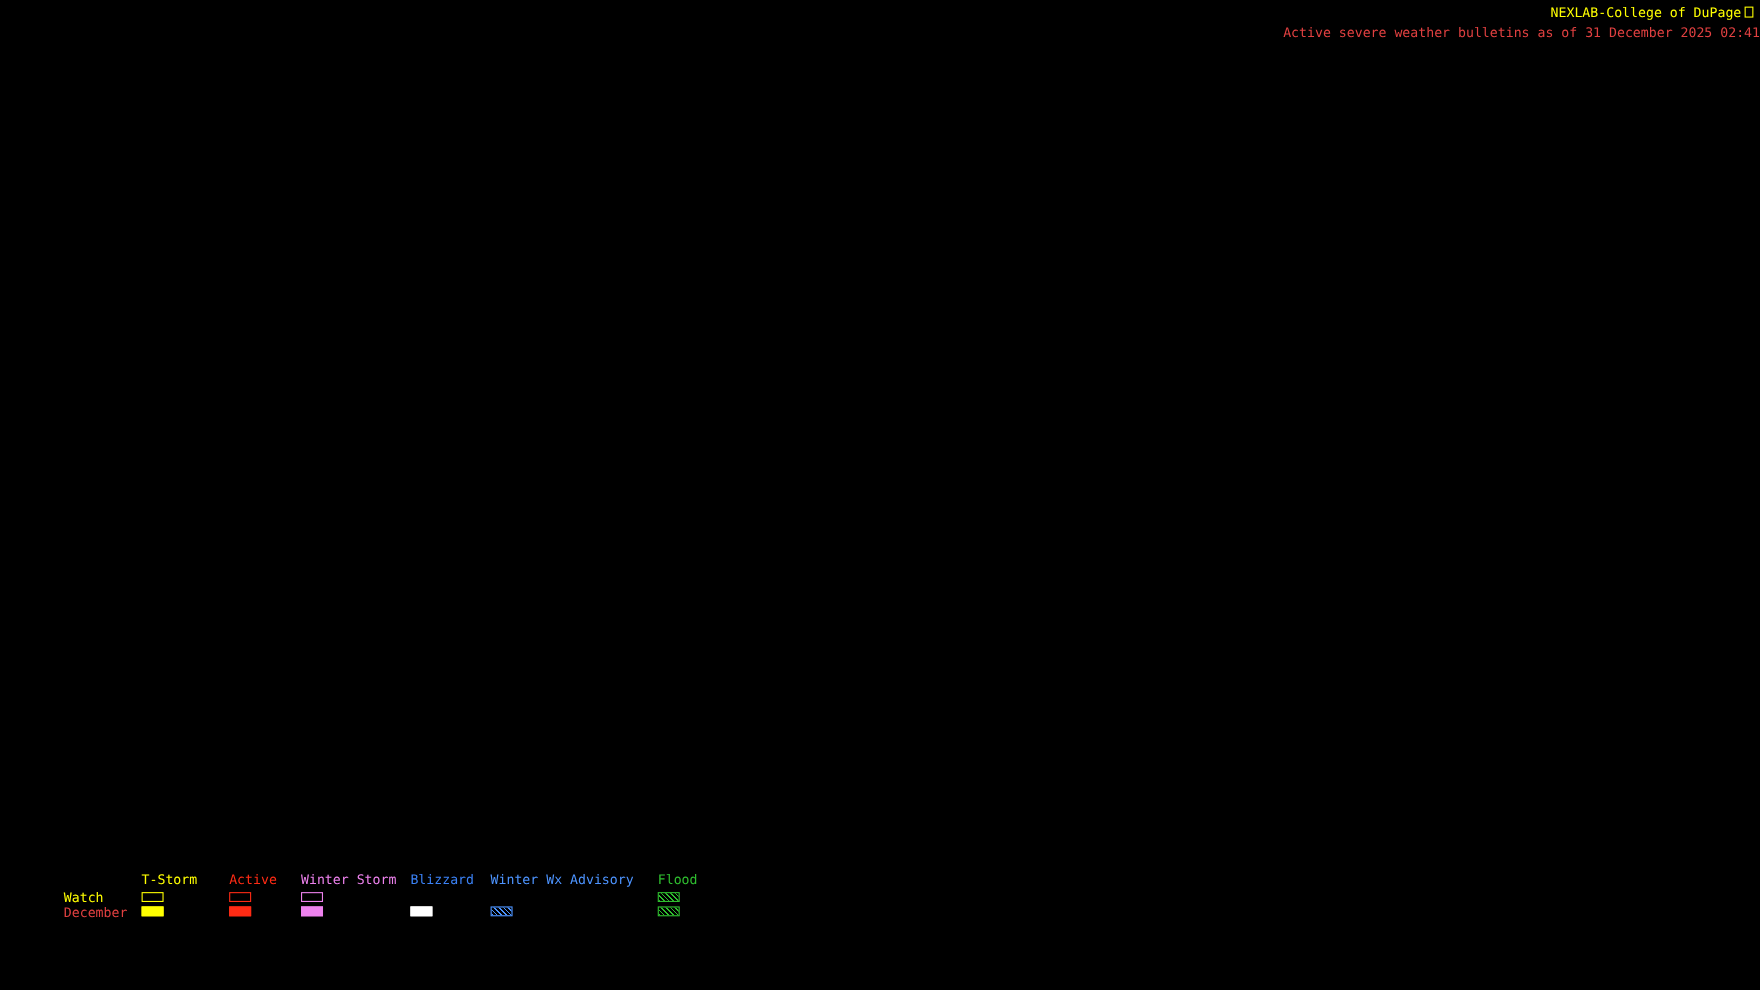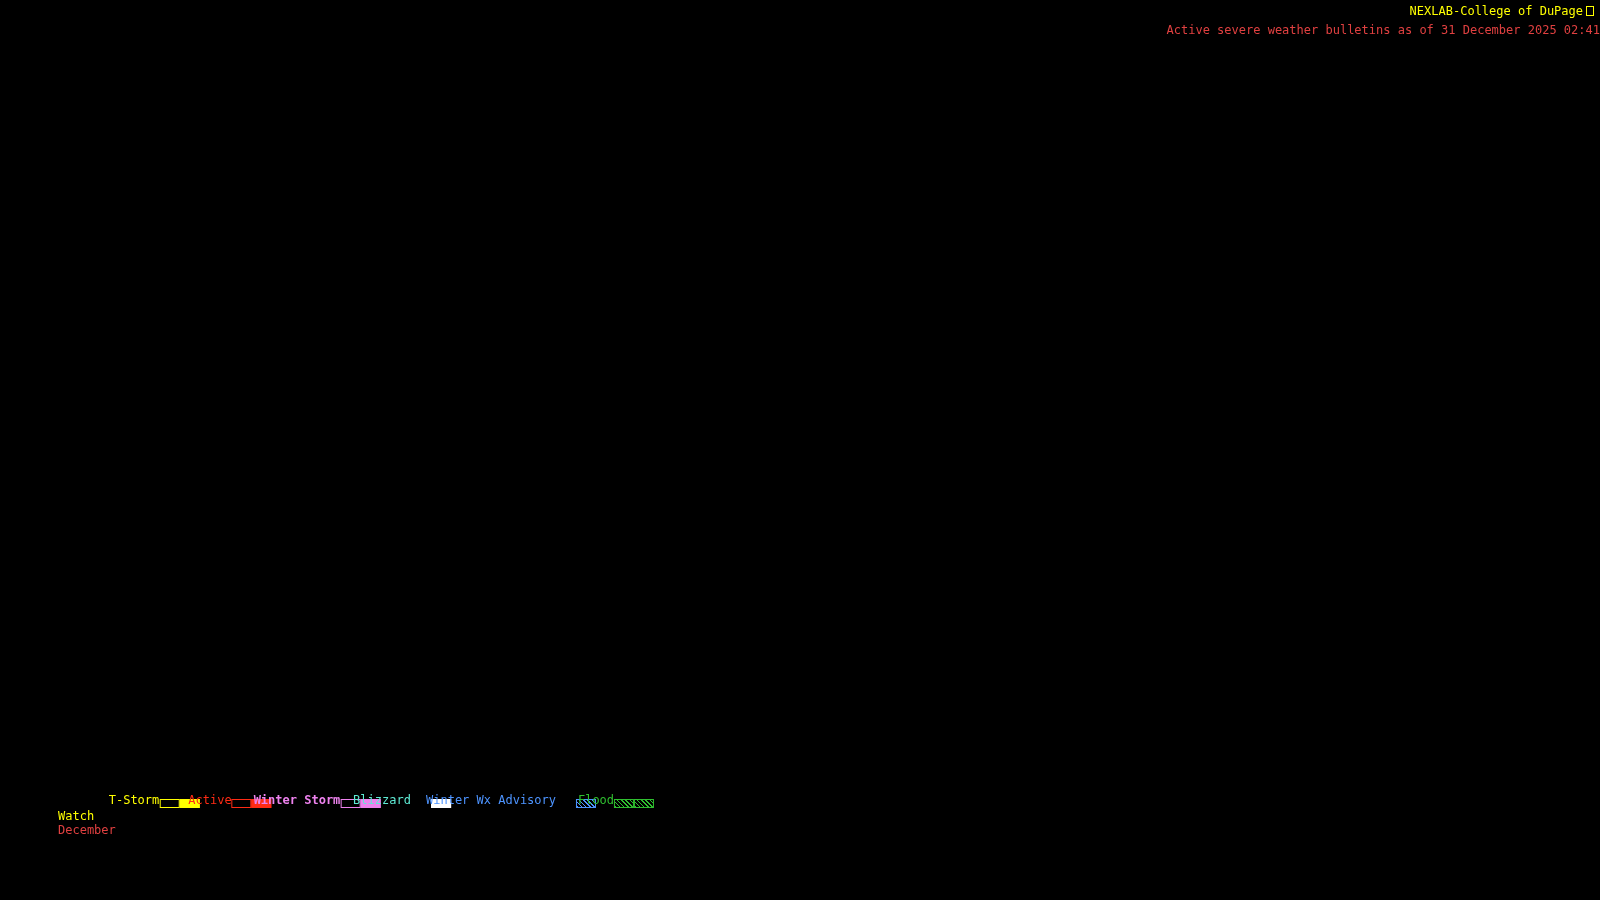--- a/index.html
+++ b/index.html
@@ -54,22 +54,22 @@
     white-space: nowrap;
     text-align: right;
   }
   .row-label.watch { top: 16px; }
   .row-label.warning { top: 30px; }
   .legend-col {
     position: absolute;
     top: 0;
     transform: translateX(-50%);
     display: flex;
-    flex-direction: row;
-    align-items: flex-end;
+    flex-direction: column;
+    align-items: flex-start;
   }
   .col-header {
     line-height: 15px;
     white-space: nowrap;
   }
   .swatch {
     width: 20px;
     height: 9px;
     margin-top: 3px;
   }
@@ -114,27 +114,27 @@
       <span class="swatch" data-style="fill" style="color: rgb(255, 255, 0);"></span>
     </div>
 
     <div class="legend-col" style="left:230px">
       <span class="col-header" style="color: rgb(255, 43, 20);">Active</span>
       <span class="swatch" data-style="outline" style="color: rgb(255, 43, 20);"></span>
       <span class="swatch" data-style="fill" style="color: rgb(255, 43, 20);"></span>
     </div>
 
     <div class="legend-col" style="left:317px">
-      <span class="col-header" style="color: rgb(238, 130, 238); font-weight: bold;">Winter Storm</span>
+      <span class="col-header" style="color: rgb(238, 130, 238);">Winter Storm</span>
       <span class="swatch" data-style="outline" style="color: rgb(238, 130, 238);"></span>
       <span class="swatch" data-style="fill" style="color: rgb(238, 130, 238);"></span>
     </div>
 
     <div class="legend-col" style="left:402px">
-      <span class="col-header" style="color: #5eead4;">Blizzard</span>
+      <span class="col-header" style="color: #3b82f6;">Blizzard</span>
       <span class="swatch" data-style="none" style="color: rgb(255, 255, 255);"></span>
       <span class="swatch" data-style="fill" style="color: rgb(255, 255, 255);"></span>
     </div>
 
     <div class="legend-col" style="left:511px">
       <span class="col-header" style="color: rgb(77, 148, 255);">Winter Wx Advisory</span>
       <span class="swatch" data-style="none" style="color: rgb(77, 148, 255);"></span>
       <span class="swatch" data-style="hatch" style="color: rgb(77, 148, 255);"></span>
     </div>
 

